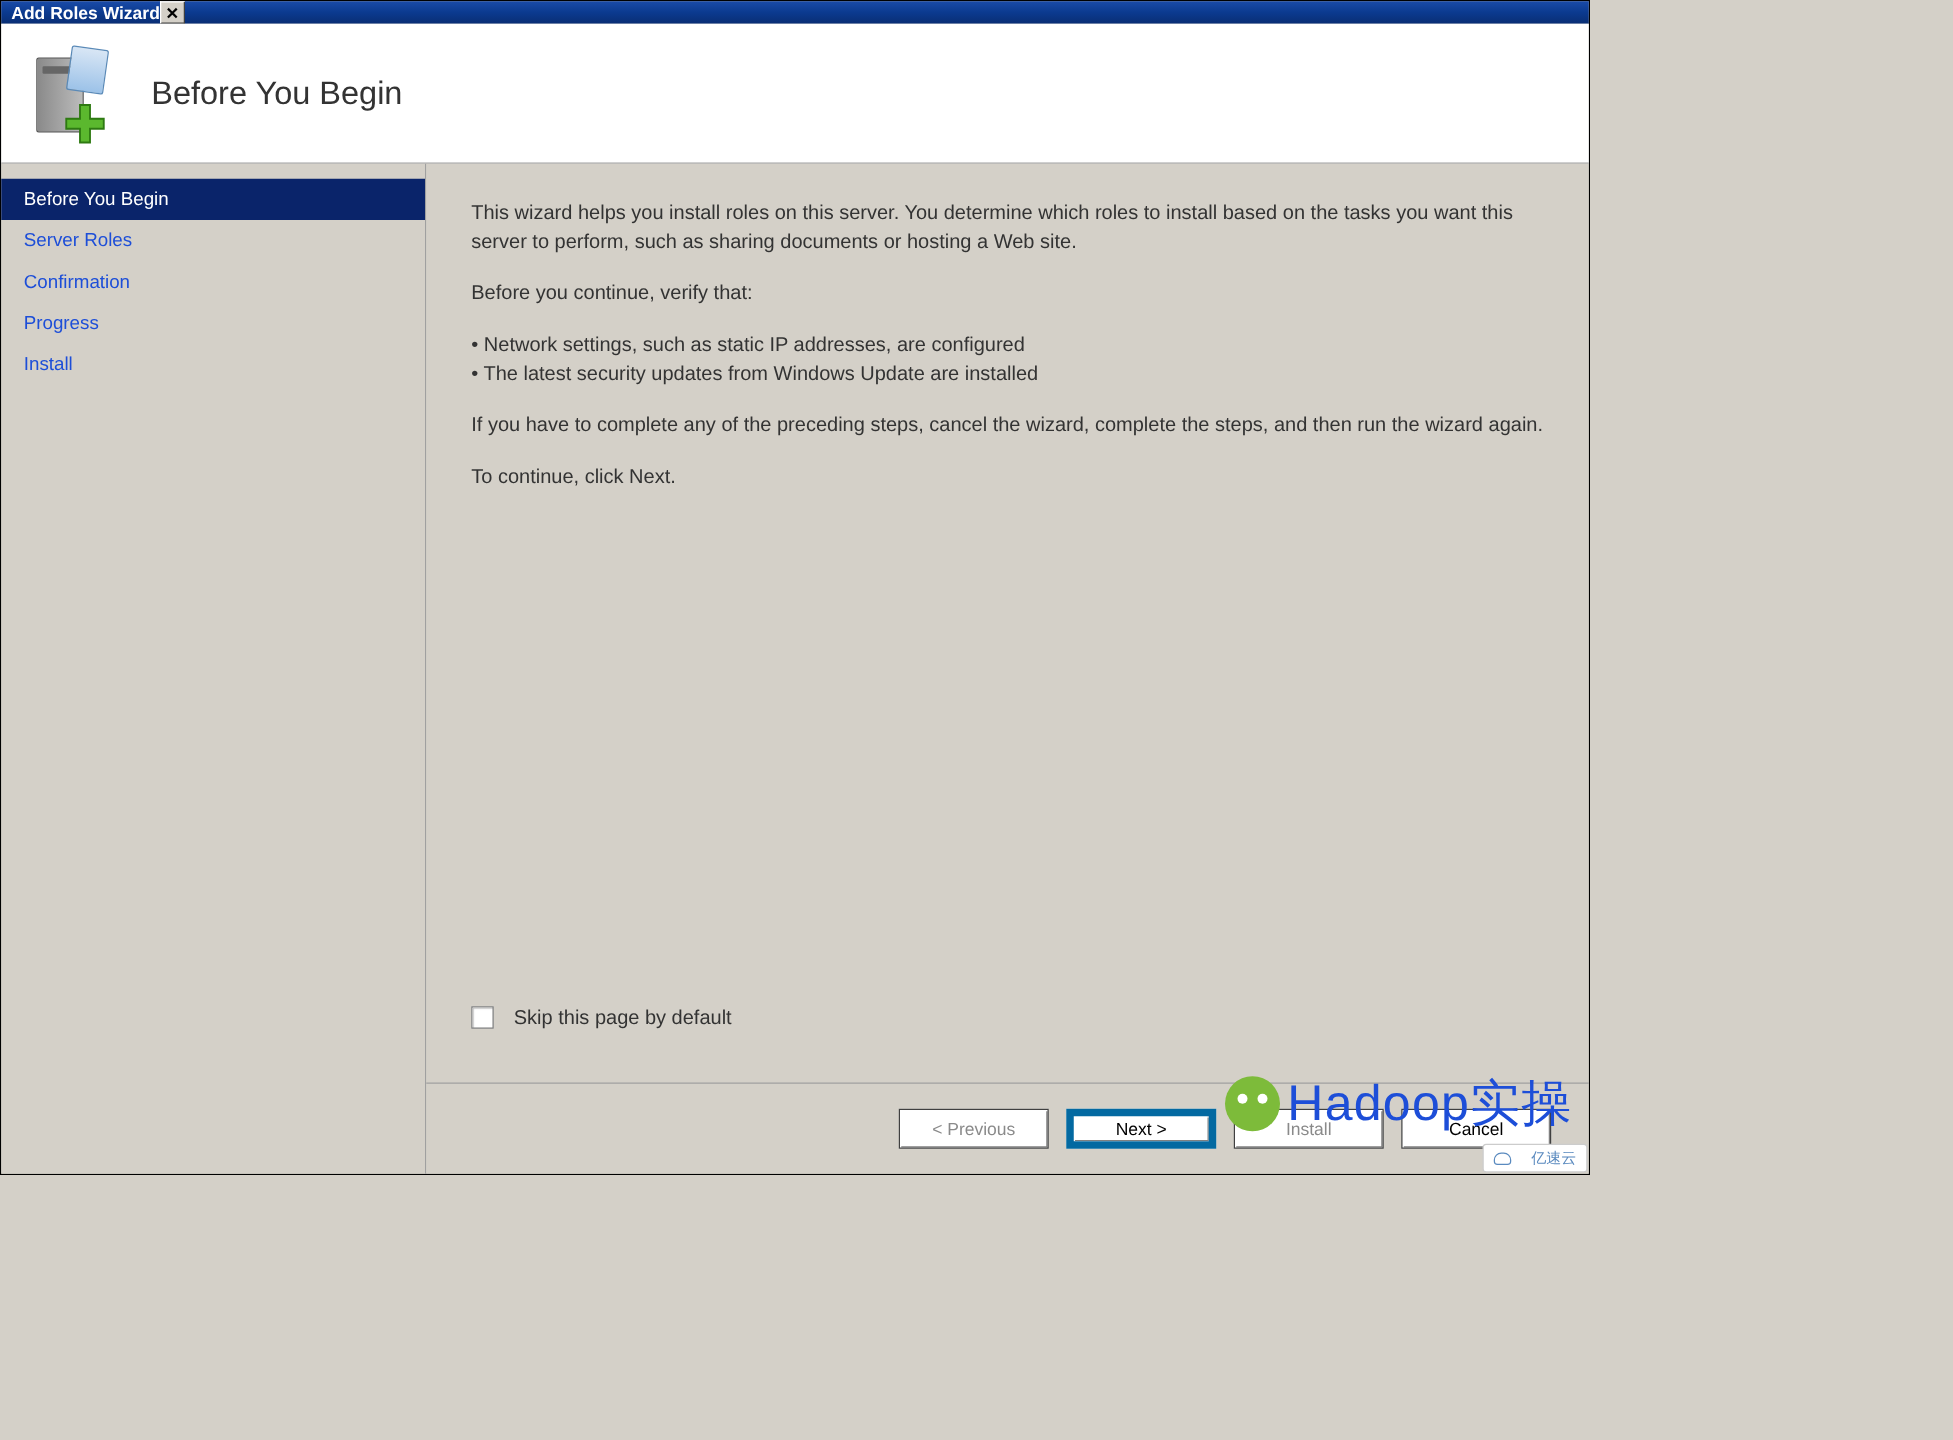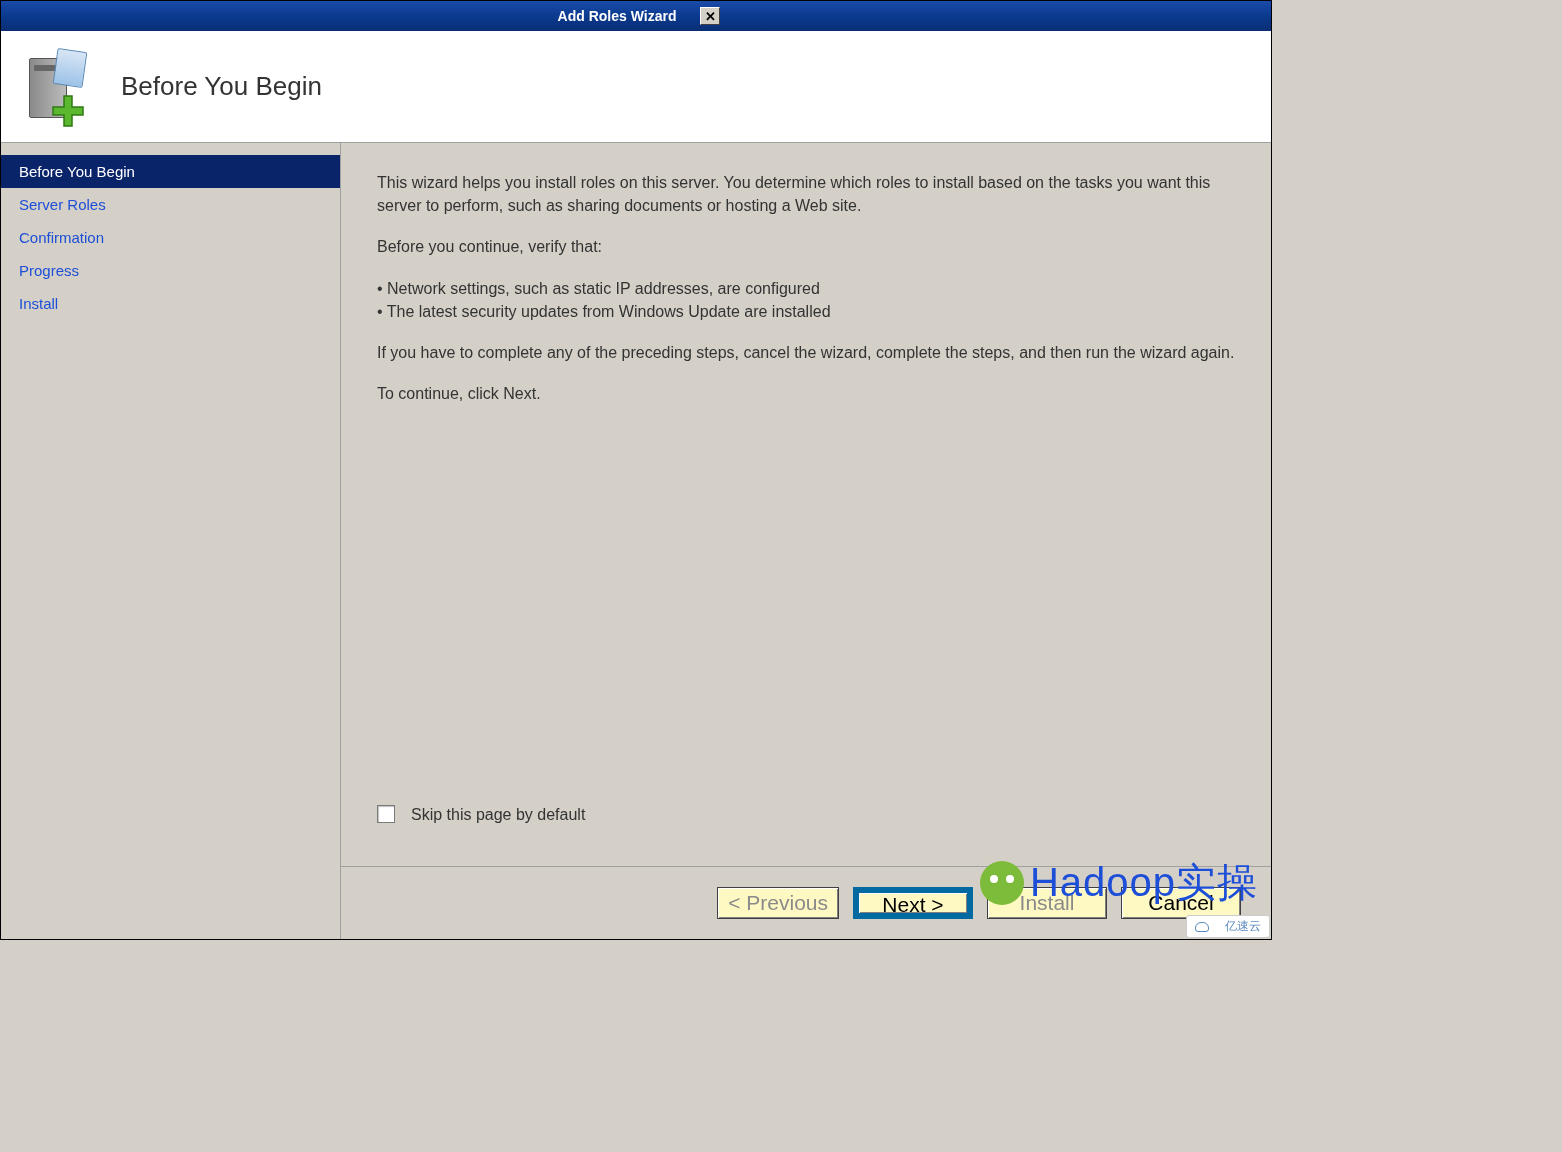--- a/index.html
+++ b/index.html
@@ -14,26 +14,25 @@
     .window {
       width: 1272px;
       height: 940px;
       border: 1px solid #000;
       background: #d4d0c8;
       display: flex;
       flex-direction: column;
     }
     .titlebar {
       background: linear-gradient(to bottom, #1a4ba8 0%, #0b3a8f 50%, #092e74 100%);
-      height: 30px;
-      display: flex;
-      align-items: center;
-      justify-content: center;
+      height: 18px;
+      display: flex;
+      align-items: center;
+      justify-content: flex-start;
       padding: 0 2px 0 8px;
-      gap: 24px;
     }
     .titlebar-text {
       color: #fff;
       font-size: 14px;
       font-weight: bold;
     }
     .close-btn {
       width: 20px;
       height: 18px;
       background: #d4d0c8;
@@ -158,24 +157,24 @@
       height: 72px;
       display: flex;
       align-items: center;
       justify-content: flex-end;
       padding-right: 30px;
       gap: 14px;
     }
     .btn {
       min-width: 120px;
       height: 32px;
-      background: #fef9c3;
+      background: #ffffff;
       border: 1px solid #404040;
       box-shadow: inset 1px 1px 0 #fff, inset -1px -1px 0 #808080;
-      font-size: 21px;
+      font-size: 14px;
       font-family: inherit;
       cursor: pointer;
       padding: 0 10px;
     }
     .btn:disabled {
       color: #8a8a8a;
       cursor: default;
     }
     .btn.default {
       border: 6px solid #0369a1;

